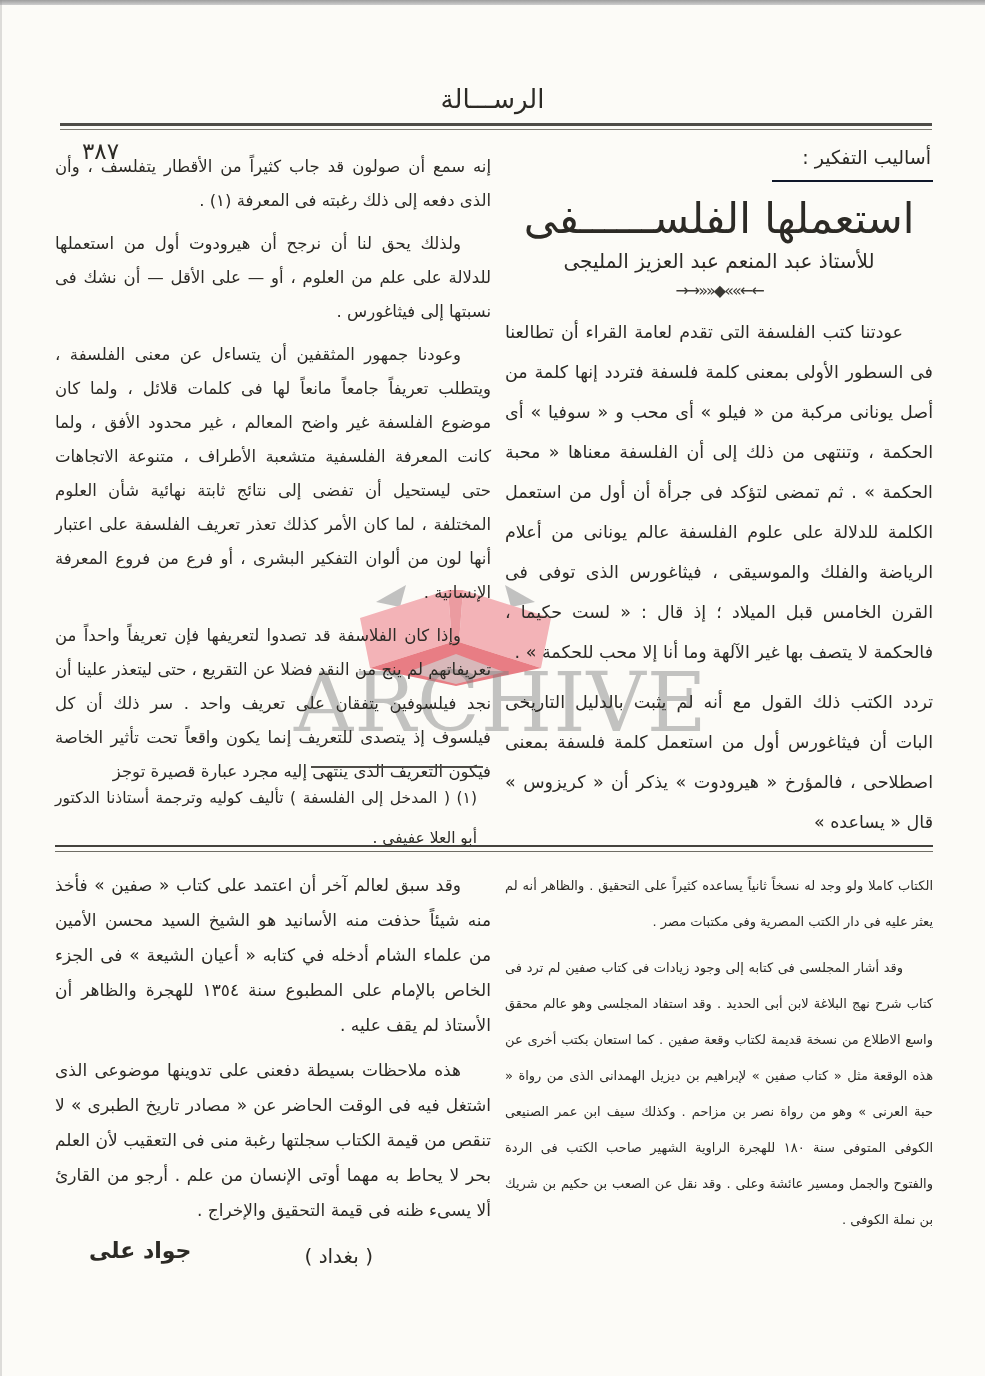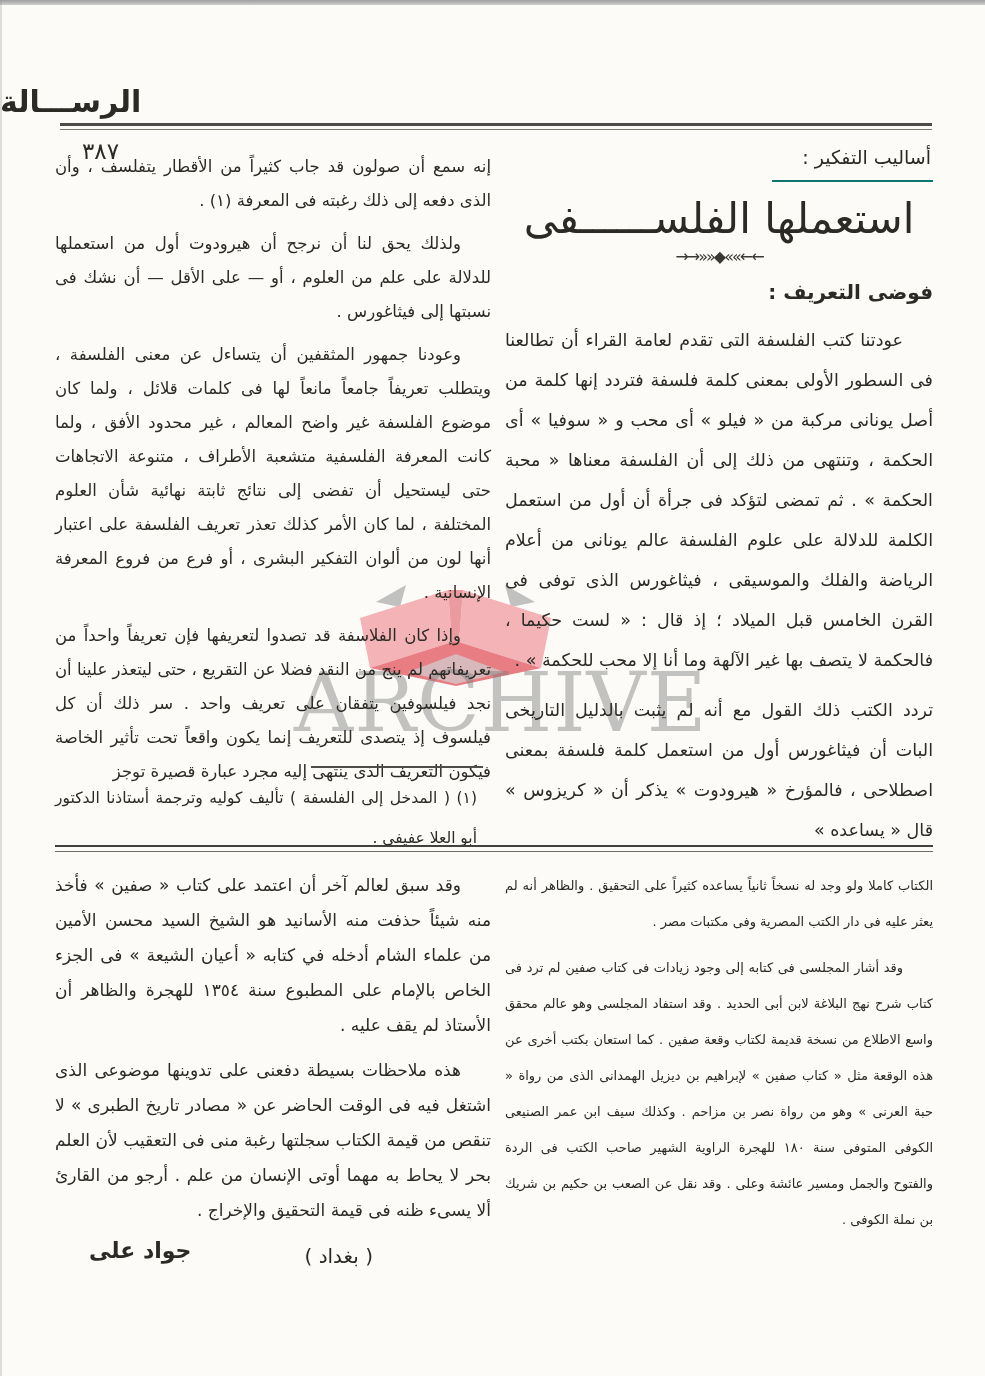--- a/index.html
+++ b/index.html
@@ -12,40 +12,40 @@
     font-family: "DejaVu Sans", sans-serif; color: #2c2a25;
   }
   .scan-top-edge { position: absolute; top: 0; left: 0; width: 100%; height: 5px;
     background: linear-gradient(#9e9e9e, #cecece); }
   .scan-left-edge { position: absolute; top: 0; left: 0; width: 2px; height: 100%;
     background: rgba(150,150,150,.30); }
 
   
   .pagenum { position: absolute; top: 90px; left: 82px; font-size: 23px; margin-top: 48px; }
   .journal-title { position: absolute; top: 84px; left: 0; width: 100%;
-    font-size: 30px; font-weight: bold; }
+    text-align: center; font-size: 26px; }
   .header-rule { position: absolute; top: 123px; left: 60px; width: 872px; height: 7px;
     border-top: 3px solid #4e4c47; border-bottom: 1px solid #7a786f; }
 
   
   .watermark { position: absolute; inset: 0; z-index: 1; pointer-events: none; }
   .wm-logo { position: absolute; left: 348px; top: 580px; opacity: .82; }
   .wm-text { position: absolute; left: 294px; top: 662px; font-family: "DejaVu Serif", serif;
     font-size: 82px; line-height: 1; color: rgba(125,125,125,.45); letter-spacing: 1px; }
   .wm-url { position: absolute; left: 336px; top: 746px; font-size: 24px;
     color: rgba(140,140,140,.55); }
 
   
   .col { position: absolute; direction: rtl; z-index: 2; text-align: justify; }
   .col p { margin: 0 0 10px; text-indent: 30px; }
   .noindent { text-indent: 0 !important; }
 
   .top-right { top: 146px; left: 505px; width: 428px; }
   .rubric { font-size: 19px; margin-bottom: 4px; }
-  .rubric span { display: inline-block; border-bottom: 2px solid #0f766e;
+  .rubric span { display: inline-block; border-bottom: 2px solid #0f172a;
     padding: 0 2px 12px 30px; }
   .art-title { margin: 12px 0 4px; font-size: 42px; font-weight: normal;
     text-align: center; white-space: nowrap; }
   .byline { text-align: center; font-size: 20px; margin: 6px 0 8px; }
   .ornament { direction: ltr; text-align: center; font-size: 16px;
     letter-spacing: -2px; color: #3a3833; margin: 0 0 12px; }
   .sec-heading { font-size: 20px; font-weight: bold; margin: 14px 0 16px; }
   .top-right p { font-size: 17.5px; line-height: 40px; }
 
   .top-left { top: 150px; left: 55px; width: 436px; }
@@ -92,22 +92,22 @@
       <polygon points="60,92 108,74 156,92 108,104" fill="#c9c9c9" opacity="0.7"></polygon>
     </svg>
     <div class="wm-text">ARCHIVE</div>
   </div>
 
   <section class="col top-right">
     <div class="rubric">
       <span>أساليب التفكير :</span>
     </div>
     <h1 class="art-title">استعملها الفلســــــفى</h1>
+    <div class="byline">للأستاذ عبد المنعم عبد العزيز المليجى</div>
     <div class="ornament">→→»»◆««←←</div>
-    <h2 class="sec-heading">فوضى التعريف :</h2>
     <p>عودتنا كتب الفلسفة التى تقدم لعامة القراء أن تطالعنا فى السطور الأولى بمعنى كلمة فلسفة فتردد إنها كلمة من أصل يونانى مركبة من « فيلو » أى محب و « سوفيا » أى الحكمة ، وتنتهى من ذلك إلى أن الفلسفة معناها « محبة الحكمة » . ثم تمضى لتؤكد فى جرأة أن أول من استعمل الكلمة للدلالة على علوم الفلسفة عالم يونانى من أعلام الرياضة والفلك والموسيقى ، فيثاغورس الذى توفى فى القرن الخامس قبل الميلاد ؛ إذ قال : « لست حكيما ، فالحكمة لا يتصف بها غير الآلهة وما أنا إلا محب للحكمة » .</p>
     <p class="noindent">تردد الكتب ذلك القول مع أنه لم يثبت بالدليل التاريخى البات أن فيثاغورس أول من استعمل كلمة فلسفة بمعنى اصطلاحى ، فالمؤرخ « هيرودوت » يذكر أن « كريزوس » قال « يساعده »</p>
   </section>
 
   <section class="col top-left">
     <p class="noindent">إنه سمع أن صولون قد جاب كثيراً من الأقطار يتفلسف ، وأن الذى دفعه إلى ذلك رغبته فى المعرفة (١) .</p>
     <p>ولذلك يحق لنا أن نرجح أن هيرودوت أول من استعملها للدلالة على علم من العلوم ، أو — على الأقل — أن نشك فى نسبتها إلى فيثاغورس .</p>
     <p>وعودنا جمهور المثقفين أن يتساءل عن معنى الفلسفة ، ويتطلب تعريفاً جامعاً مانعاً لها فى كلمات قلائل ، ولما كان موضوع الفلسفة غير واضح المعالم ، غير محدود الأفق ، ولما كانت المعرفة الفلسفية متشعبة الأطراف ، متنوعة الاتجاهات حتى ليستحيل أن تفضى إلى نتائج ثابتة نهائية شأن العلوم المختلفة ، لما كان الأمر كذلك تعذر تعريف الفلسفة على اعتبار أنها لون من ألوان التفكير البشرى ، أو فرع من فروع المعرفة الإنسانية .</p>
     <p>وإذا كان الفلاسفة قد تصدوا لتعريفها فإن تعريفاً واحداً من تعريفاتهم لم ينج من النقد فضلا عن التقريع ، حتى ليتعذر علينا أن نجد فيلسوفين يتفقان على تعريف واحد . سر ذلك أن كل فيلسوف إذ يتصدى للتعريف إنما يكون واقعاً تحت تأثير الخاصة فيكون التعريف الذى ينتهى إليه مجرد عبارة قصيرة توجز</p>
   </section>

